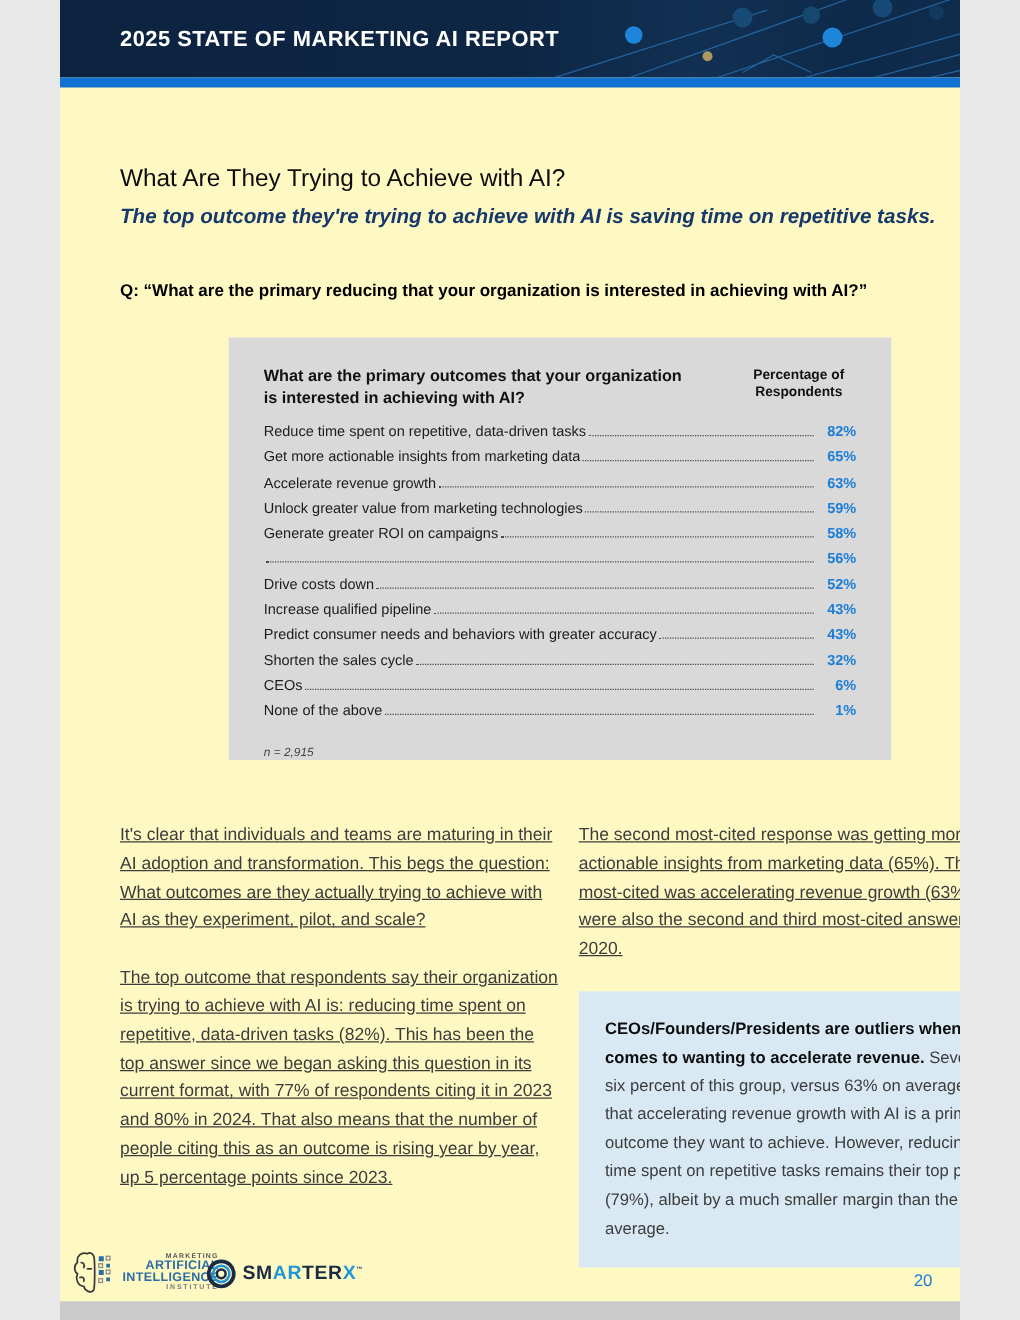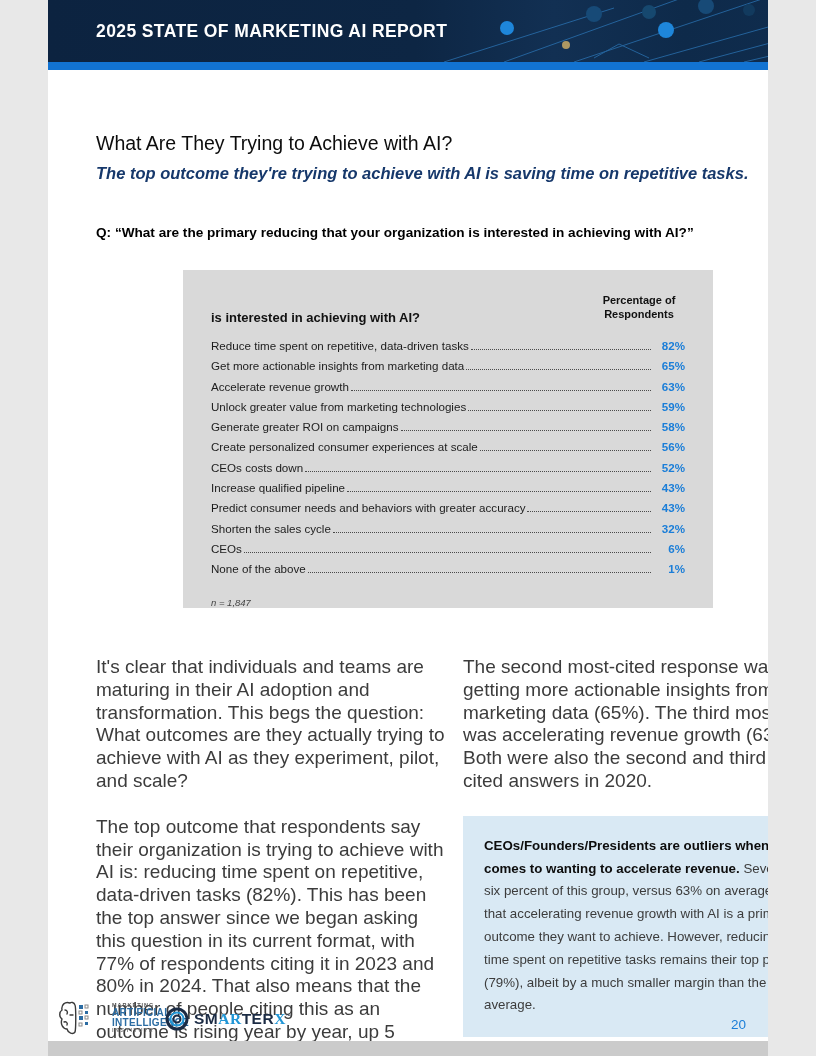--- a/index.html
+++ b/index.html
@@ -1,19 +1,19 @@
 <!DOCTYPE html>
 <html><head>
 <meta charset="utf-8">
 <style>
   * { margin: 0; padding: 0; box-sizing: border-box; }
   body { background: #e8e8e8; font-family: "Liberation Sans", sans-serif; }
   .page {
     position: relative; width: 720px; height: 1056px; margin: 0 auto;
-    background: #ffffff; overflow: hidden;
+    background: #fef9c3; overflow: hidden;
   }
 
   
   .header {
     position: absolute; top: 0; left: 0; width: 816px; height: 62px;
     background: linear-gradient(90deg, #0c2340 0%, #0d2644 45%, #123053 62%, #0e2a4a 78%, #102e50 100%);
   }
   .header-pattern { position: absolute; top: 0; right: 0; width: 420px; height: 62px; }
   .header-title {
     position: absolute; left: 48px; top: 21px;
@@ -49,38 +49,38 @@
   .t-row { display: flex; align-items: baseline; height: 20.3px; justify-content: flex-end; }
   .t-label { font-size: 11.6px; color: #1c1c1c; white-space: nowrap; }
   .t-dots { flex: 1; border-bottom: 1.6px dotted #4a4a4a; margin: 0 2px 3px 2px; min-width: 10px; }
   .t-value { font-size: 11.6px; font-weight: bold; color: #1b7ed8; width: 32px; text-align: right; }
   .t-note { margin-top: 14px; font-size: 9.5px; font-style: italic; color: #444; }
 
   
   .col-left  { position: absolute; left: 48px;  top: 656px; width: 352px; }
   .col-right { position: absolute; left: 415px; top: 656px; width: 361px; }
   .body-p {
-    font-size: 19px; line-height: 22.8px; color: #3c3c3c; margin-bottom: 23px;
+    font-size: 14px; line-height: 22.8px; color: #3c3c3c; margin-bottom: 23px; text-decoration: underline;
   }
   .callout {
     background: #d9e9f4; padding: 19px 21px 20px 21px; margin-top: 3px;
     font-size: 13.3px; line-height: 22.8px; color: #3c3c3c;
   }
   .callout b { color: #0d0d0d; }
 
   
   .footer-maii { position: absolute; left: 10px; top: 997px; display: flex; align-items: center; }
-  .maii-text { margin-left: 16px; line-height: 1; }
+  .maii-text { text-align: right; margin-left: 2px; line-height: 1; }
   .maii-small { font-size: 5.5px; letter-spacing: 1px; color: #555; font-weight: bold; }
   .maii-blue  { font-size: 10px; color: #2b6ca3; font-weight: bold; letter-spacing: 0.3px; }
   .maii-inst  { font-size: 5.5px; letter-spacing: 1.5px; color: #777; font-weight: bold; }
 
   .footer-sx { position: absolute; left: 117px; top: 1007px; display: flex; align-items: center; }
   .sx-text { font-size: 15.5px; font-weight: bold; letter-spacing: 0.5px; margin-left: 5px; }
-  .sx-navy { color: #1b2b44; } .sx-blue { color: #2196d6; font-family: Liberation Serif, serif; }
+  .sx-navy { color: #1b2b44; } .sx-blue { color: #2196d6; }
   .sx-tm { font-size: 5px; color: #1b2b44; vertical-align: super; }
 
   .page-number {
     position: absolute; right: 22px; top: 1017px;
     font-size: 13.5px; color: #1b7ed8;
   }
   .bottom-bar {
     position: absolute; left: 0; top: 1041px; width: 816px; height: 15px;
     background: #cbcbcb;
   }
@@ -120,21 +120,21 @@
   </div>
   <div class="accent-bar"></div>
 
   <h1 class="section-title">What Are They Trying to Achieve with AI?</h1>
   <div class="section-subtitle">The top outcome they're trying to achieve with AI is saving time on repetitive tasks.</div>
   <div class="section-question">Q: “What are the primary reducing that your organization is interested in achieving with AI?”</div>
 
   <div class="table-card">
     <div class="table-head">
       <div class="table-title">
-        <br>
+        <span>What are the primary outcomes that your organization</span><br>
         <span>is interested in achieving with AI?</span>
       </div>
       <div class="table-value-head">
         <span>Percentage of</span><br>
         <span>Respondents</span>
       </div>
     </div>
     <div>
 
         <div class="t-row">
@@ -161,27 +161,26 @@
           <span class="t-value">59%</span>
         </div>
 
         <div class="t-row">
           <span class="t-label">Generate greater ROI on campaigns</span>
           <span class="t-dots"></span>
           <span class="t-value">58%</span>
         </div>
 
         <div class="t-row">
-          <span class="t-label">Create personalized consumer experiences at scale</span>
           <span class="t-dots"></span>
           <span class="t-value">56%</span>
         </div>
 
         <div class="t-row">
-          <span class="t-label">CEOs costs down</span>
+          <span class="t-label">Drive costs down</span>
           <span class="t-dots"></span>
           <span class="t-value">52%</span>
         </div>
 
         <div class="t-row">
           <span class="t-label">Increase qualified pipeline</span>
           <span class="t-dots"></span>
           <span class="t-value">43%</span>
         </div>
 
@@ -202,21 +201,21 @@
           <span class="t-dots"></span>
           <span class="t-value">6%</span>
         </div>
 
         <div class="t-row">
           <span class="t-label">None of the above</span>
           <span class="t-dots"></span>
           <span class="t-value">1%</span>
         </div>
       </div>
-    <div class="t-note">n = 1,847</div>
+    <div class="t-note">n = 2,915</div>
   </div>
 
   <div class="col-left">
 
       <p class="body-p">It's clear that individuals and teams are maturing in their AI adoption and transformation. This begs the question: What outcomes are they actually trying to achieve with AI as they experiment, pilot, and scale?</p>
 
       <p class="body-p">The top outcome that respondents say their organization is trying to achieve with AI is: reducing time spent on repetitive, data-driven tasks (82%). This has been the top answer since we began asking this question in its current format, with 77% of respondents citing it in 2023 and 80% in 2024. That also means that the number of people citing this as an outcome is rising year by year, up 5 percentage points since 2023.</p>
     </div>
 
   <div class="col-right">

